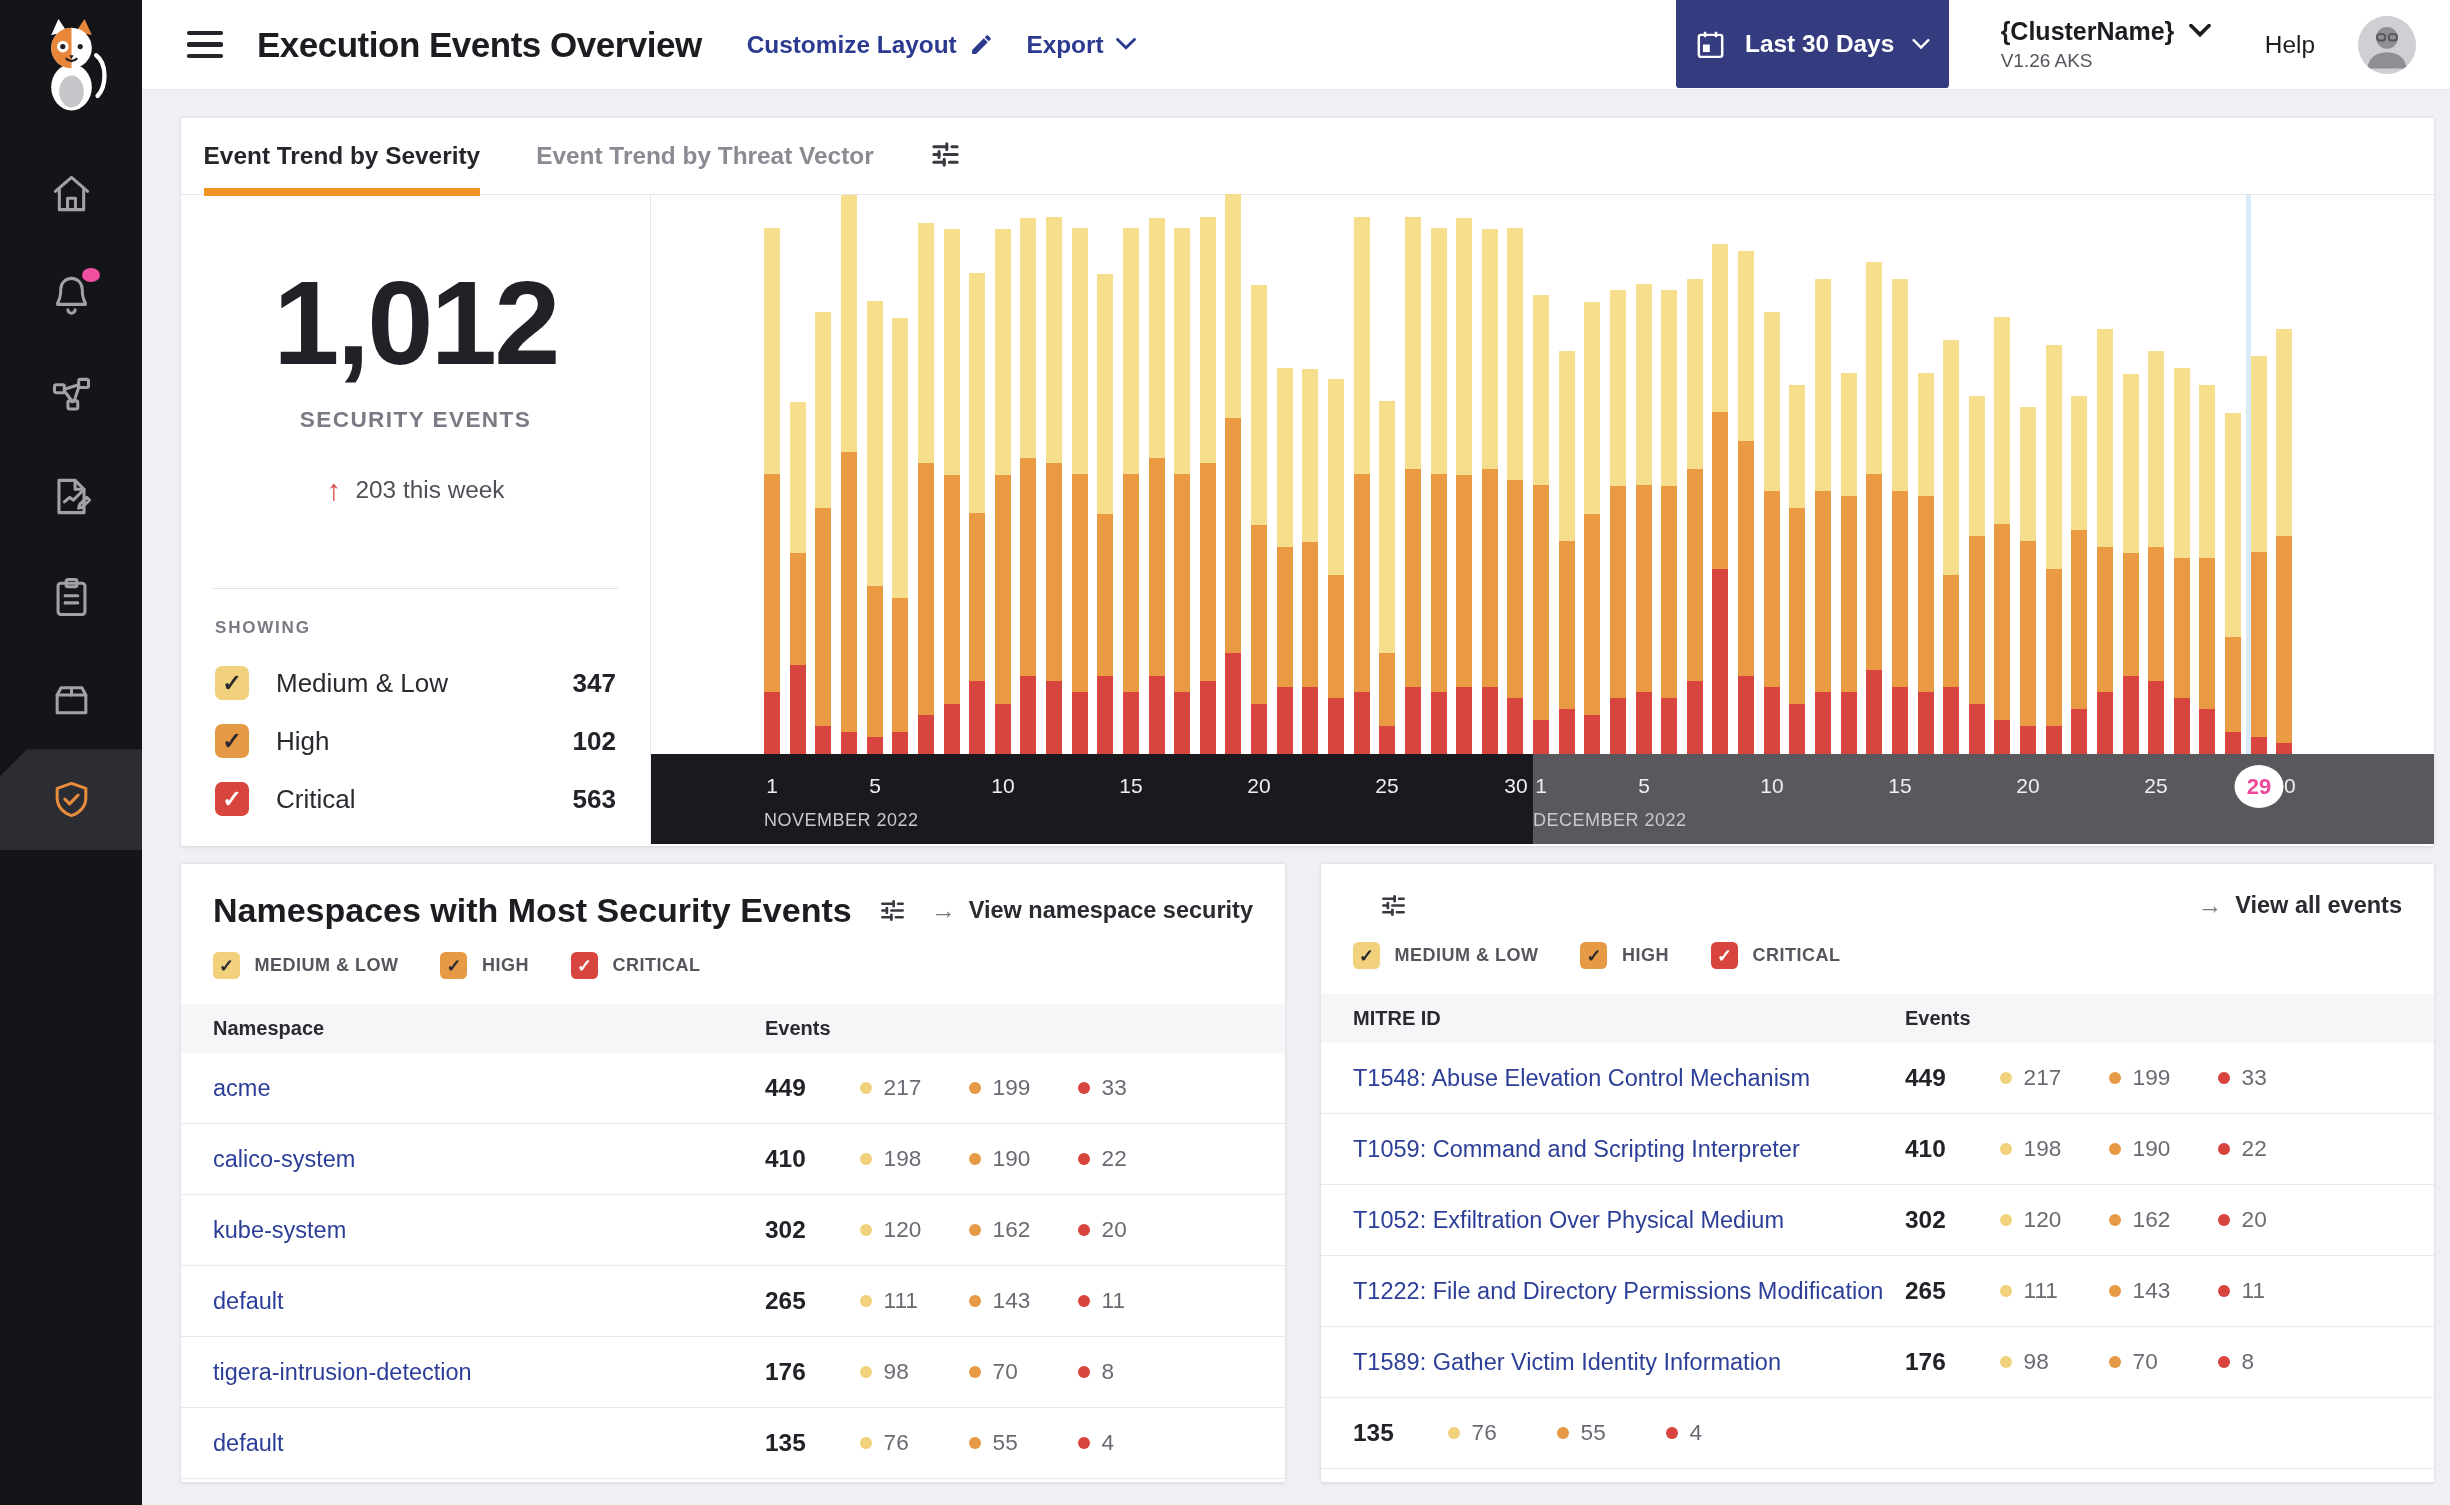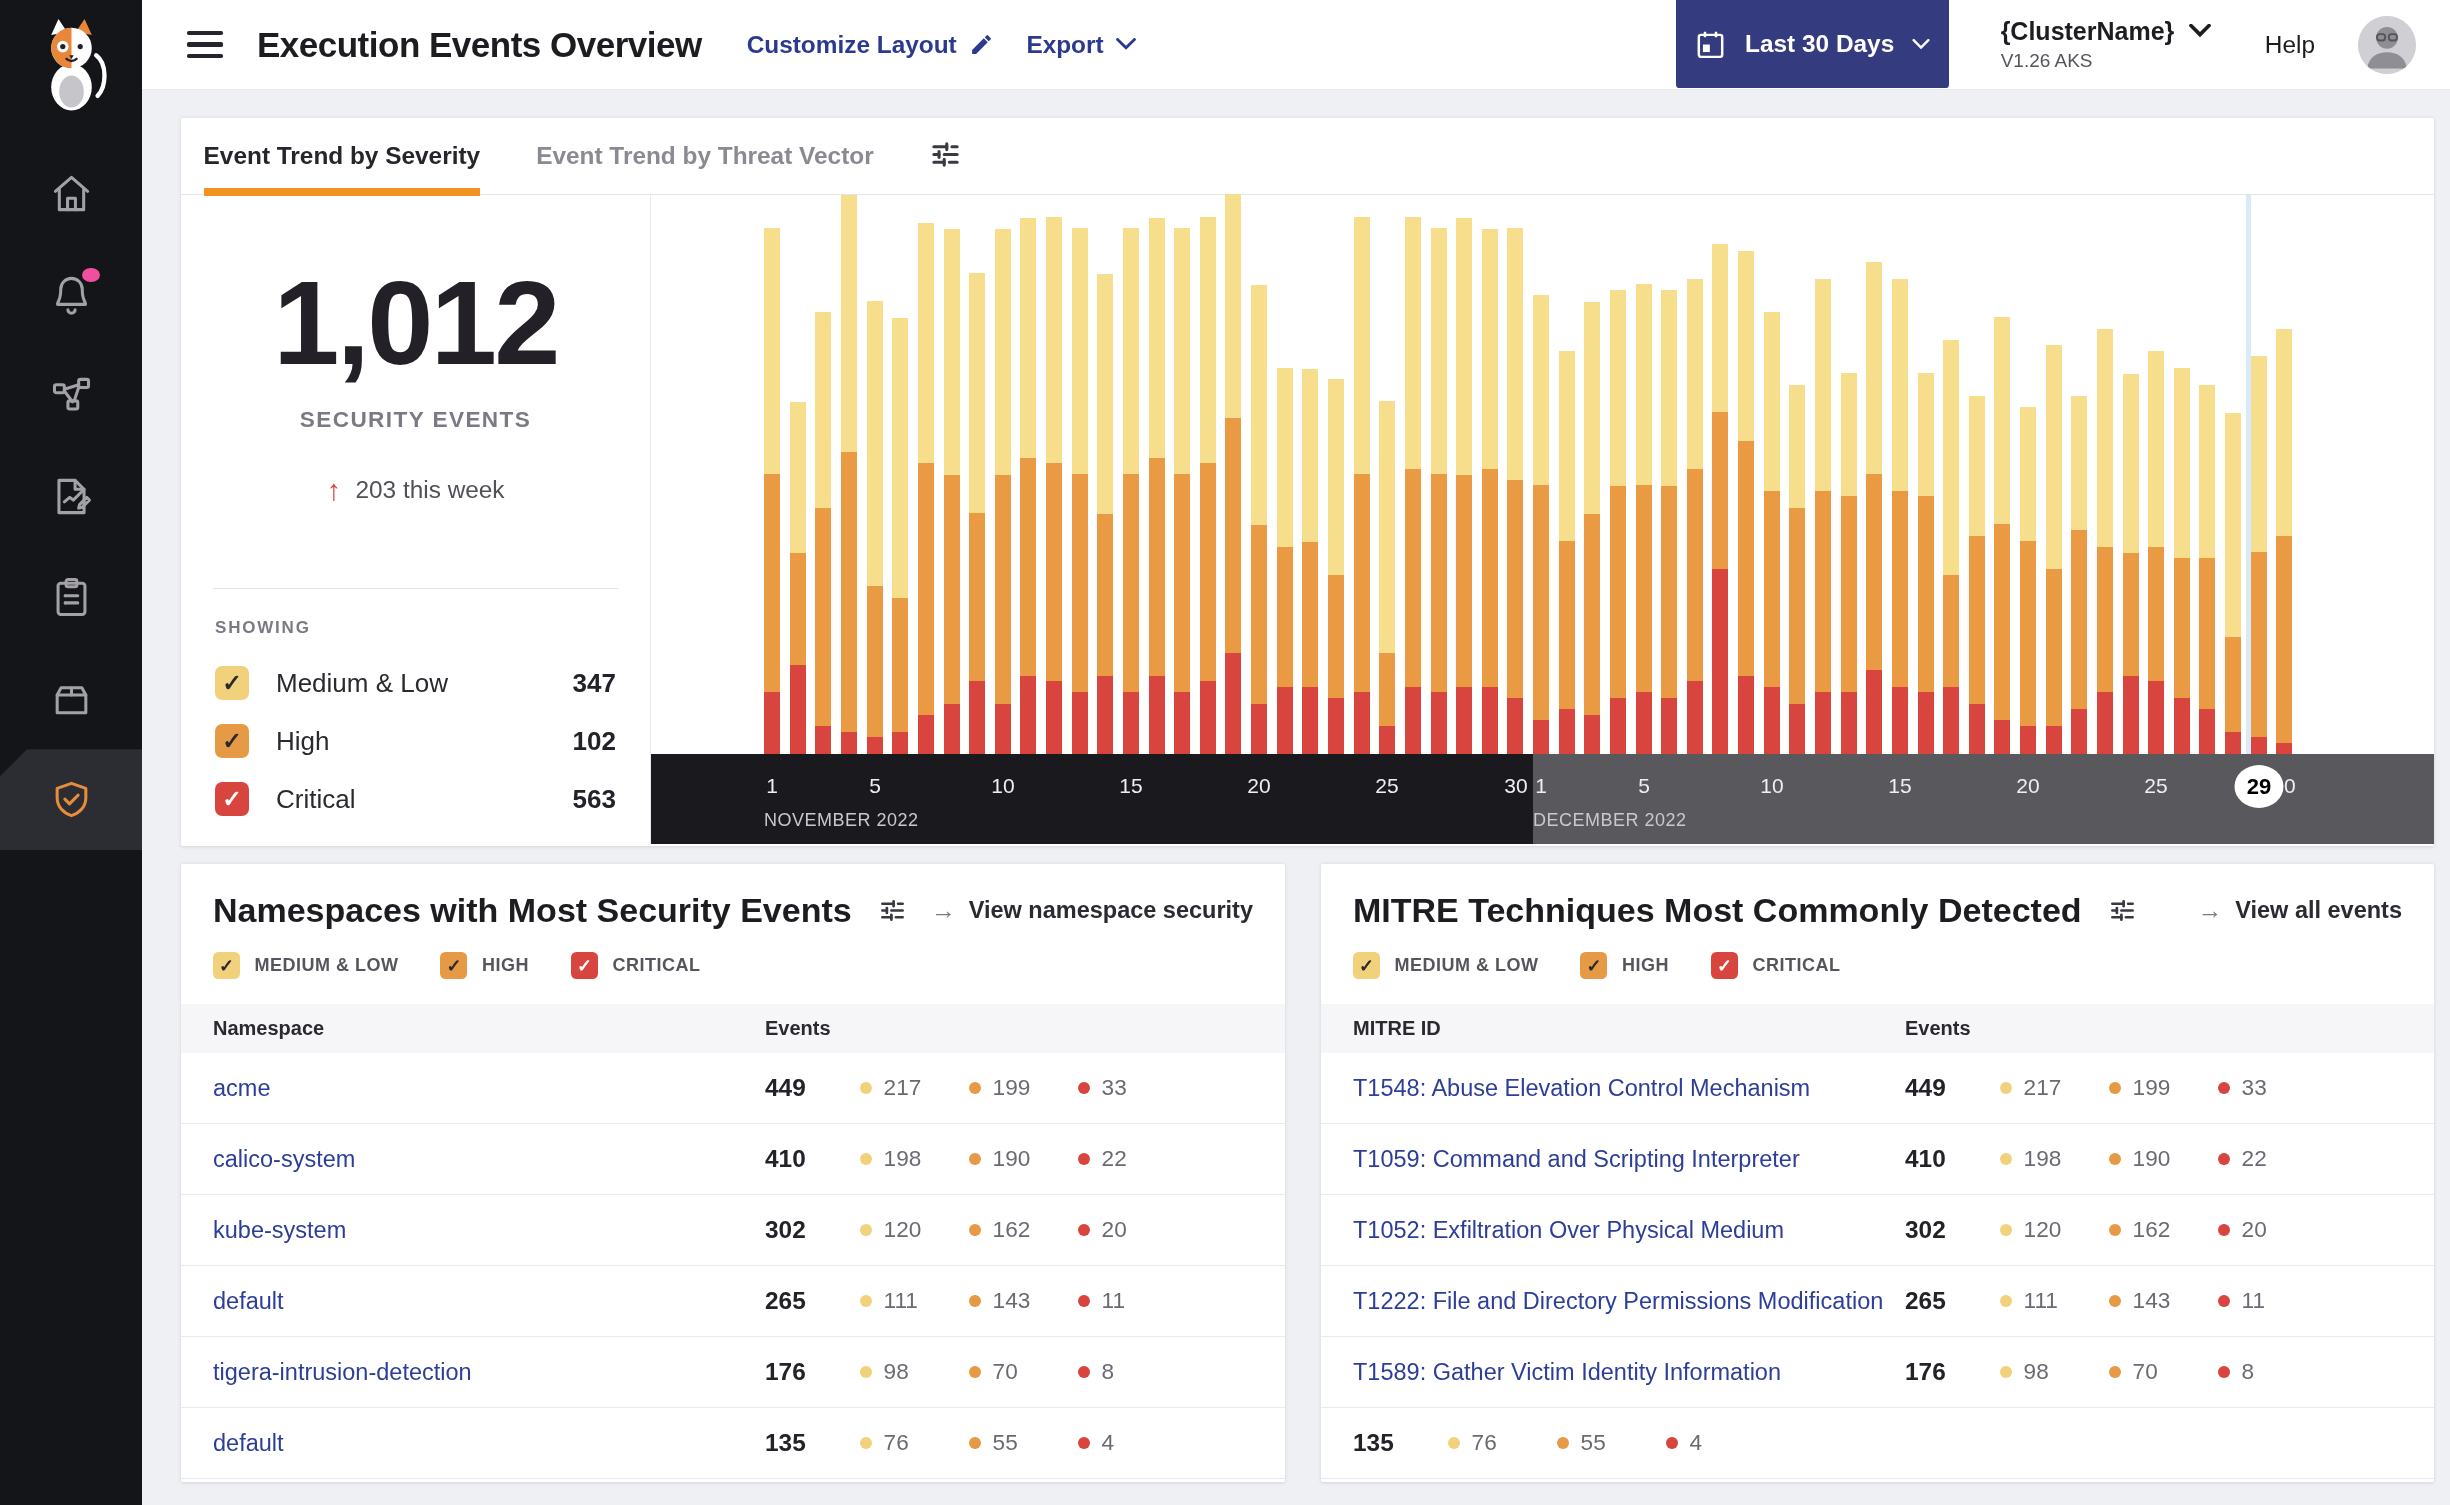--- a/index.html
+++ b/index.html
@@ -63,21 +63,21 @@
   .plot{position:absolute;left:0;top:0;right:0;height:559px}
   .bar{position:absolute;bottom:0;width:16.3px;display:flex;flex-direction:column;justify-content:flex-end}
   .seg{width:100%}
   .today-line{position:absolute;top:0;width:4.5px;height:559px;background:#d9eaf8}
   .axis{position:absolute;top:559px;left:0;right:0;height:90px}
   .axis-bg{position:absolute;inset:0;display:flex}
   .axis-nov{width:882px;background:#1a191d}
   .axis-dec{flex:1;background:#59585c}
   .tick{position:absolute;top:20px;transform:translateX(-50%);font-size:21px;color:#efeff1;font-weight:500}
   .month{position:absolute;top:56px;font-size:18px;color:#c9c9cd;letter-spacing:0.5px}
-  .today-badge{position:absolute;top:11px;width:49px;height:43px;border-radius:50%;background:#fff;color:#000000;font-size:22px;font-weight:700;display:flex;align-items:center;justify-content:center;transform:translateX(-50%);z-index:2}
+  .today-badge{position:absolute;top:11px;width:49px;height:43px;border-radius:50%;background:#fff;color:#ec4899;font-size:22px;font-weight:700;display:flex;align-items:center;justify-content:center;transform:translateX(-50%);z-index:2}
 
   
   .bottom{display:flex;gap:36px;margin-top:18px}
   .tcard{height:618px;padding-top:27px}
   .tcard.left{width:1104px}
   .tcard.right{width:1113px}
   .tcard-head{padding:0 32px}
   .title-row{display:flex;align-items:center}
   .tcard-title{font-size:34px;font-weight:700;color:#1d1c21;white-space:nowrap}
   .title-row .sliders-icon{margin-left:27px;display:flex}
@@ -728,21 +728,20 @@
               <i class="dot" style="background: rgb(216, 69, 62);"></i>
               <span class="dval">4</span>
             </span>
           </div>
         </div>
     </section>
 
     <section class="card tcard right">
       <div class="tcard-head">
         <div class="title-row">
-          <h2 class="tcard-title">MITRE Techniques Most Commonly Detected</h2>
           <span class="sliders-icon">
             <svg viewBox="0 0 24 24">
                 <path d="M3 6h10M17 6h4M3 12h4M11 12h10M3 18h8M15 18h6"></path>
                 <path d="M13 3.8v4.4M7 9.8v4.4M11 15.8v4.4"></path>
               </svg>
           </span>
           <a class="view-link">
             <span class="arr">→</span>
             <span>View all events</span>
           </a>

